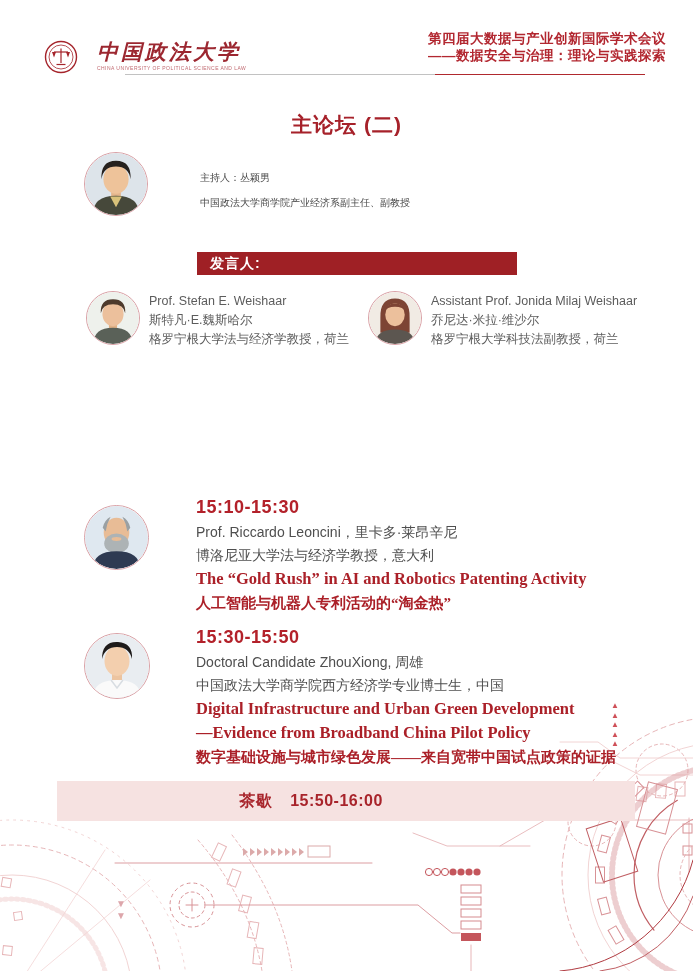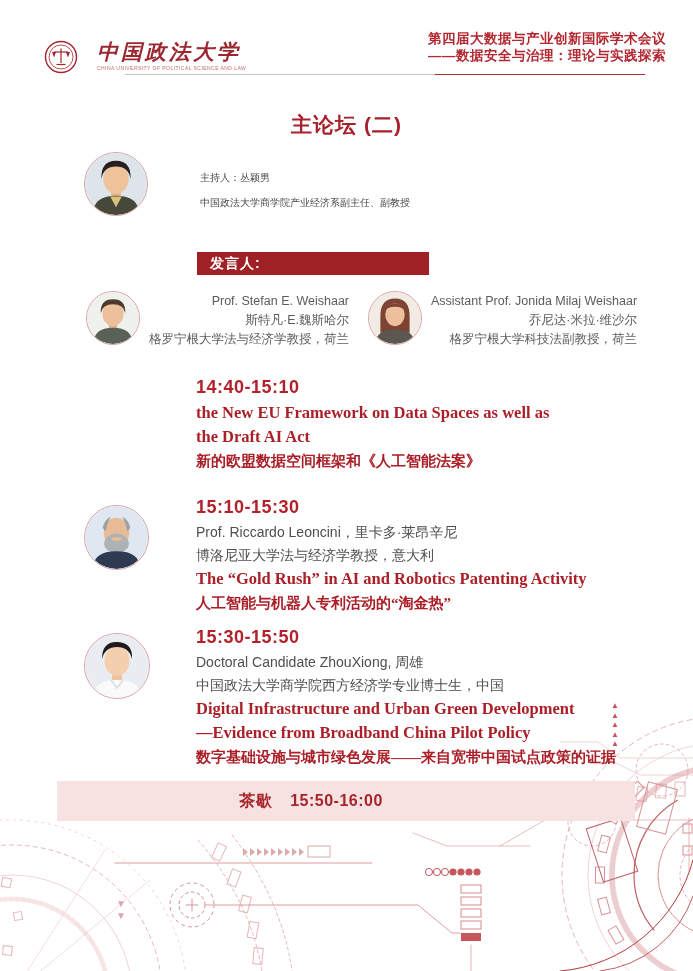--- a/index.html
+++ b/index.html
@@ -36,27 +36,27 @@
   .avatar { border-radius:50%; border:1px solid #d9a0a5; overflow:hidden; background:#fff; box-sizing:border-box; }
   .avatar svg { display:block; width:100%; height:100%; }
 
   
   .host-row { position:absolute; left:84px; top:152px; display:flex; z-index:2; }
   .host-row .avatar { width:64px; height:64px; }
   .host-text { margin-left:52px; padding-top:13px; font-size:10px; line-height:25px; color:#4c4c4c; white-space:nowrap; }
 
   
   .speaker-banner {
-    position:absolute; left:197px; top:252px; width:232px; height:23px; z-index:2;
+    position:absolute; left:197px; top:252px; width:320px; height:23px; z-index:2;
     background:#9f2025; color:#ffffff; font-size:14px; font-weight:bold;
     line-height:23px; padding-left:13px; box-sizing:border-box; letter-spacing:1px;
   }
 
   
-  .speakers-row { position:absolute; left:86px; top:291px; width:575px; display:flex; z-index:2;text-align:right; }
+  .speakers-row { position:absolute; left:86px; top:291px; width:575px; display:flex; z-index:2; }
   .speaker-card { display:flex; }
   .speaker-card.first { width:282px; }
   .speaker-card .avatar { width:54px; height:54px; flex:0 0 54px; }
   .speaker-text { margin-left:9px; padding-top:1px; font-size:12.5px; line-height:19px; color:#5c5c5c; white-space:nowrap; }
 
   
   .session { position:absolute; left:196px; z-index:2; white-space:nowrap; }
   .session-time { font-size:18px; font-weight:bold; color:#b3212a; line-height:22px; margin-bottom:3px; letter-spacing:0.5px; }
   .sp-line { font-size:14px; color:#4f4f4f; line-height:23px; }
   .en-title { font-family:"Liberation Serif","DejaVu Serif",serif; font-weight:bold; font-size:16.5px; color:#ab2028; line-height:24px; }
@@ -289,26 +289,20 @@
         </svg>
       </div>
       <div class="speaker-text">
         <div>Assistant Prof. Jonida Milaj Weishaar</div>
         <div>乔尼达·米拉·维沙尔</div>
         <div>格罗宁根大学科技法副教授，荷兰</div>
       </div>
     </div>
   </div>
 
-  <div class="session s1">
-    <div class="session-time">14:40-15:10</div>
-    <div class="en-title">the New EU Framework on Data Spaces as well as</div>
-    <div class="en-title">the Draft AI Act</div>
-    <div class="cn-title">新的欧盟数据空间框架和《人工智能法案》</div>
-  </div>
 
   <div class="session-photo photo-2">
     <div class="avatar">
       <svg viewBox="0 0 64 64">
         <defs>
             <clipPath id="cpd">
               <circle cx="32" cy="32" r="32"></circle>
             </clipPath>
           </defs>
         <g clip-path="url(#cpd)">

